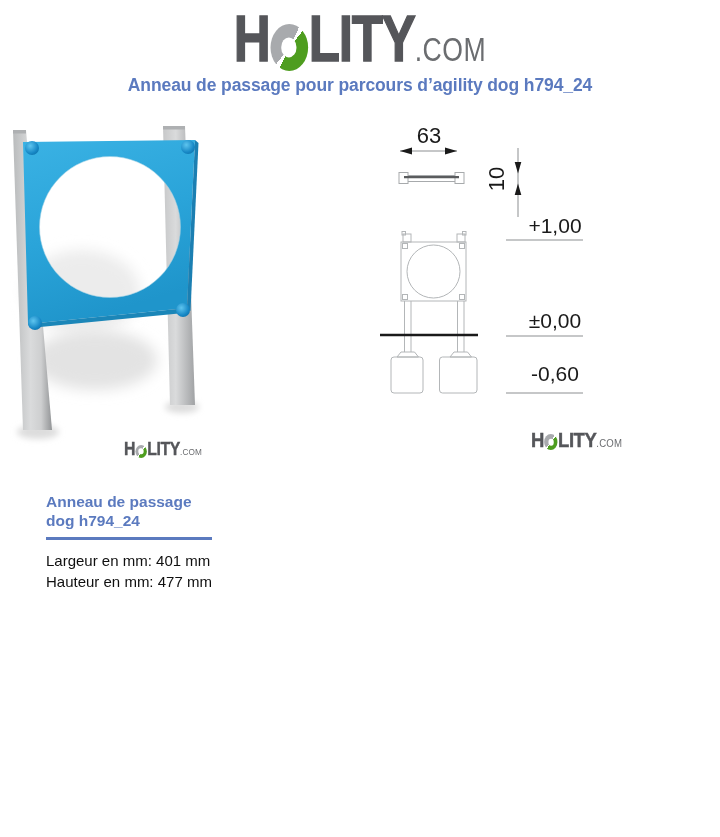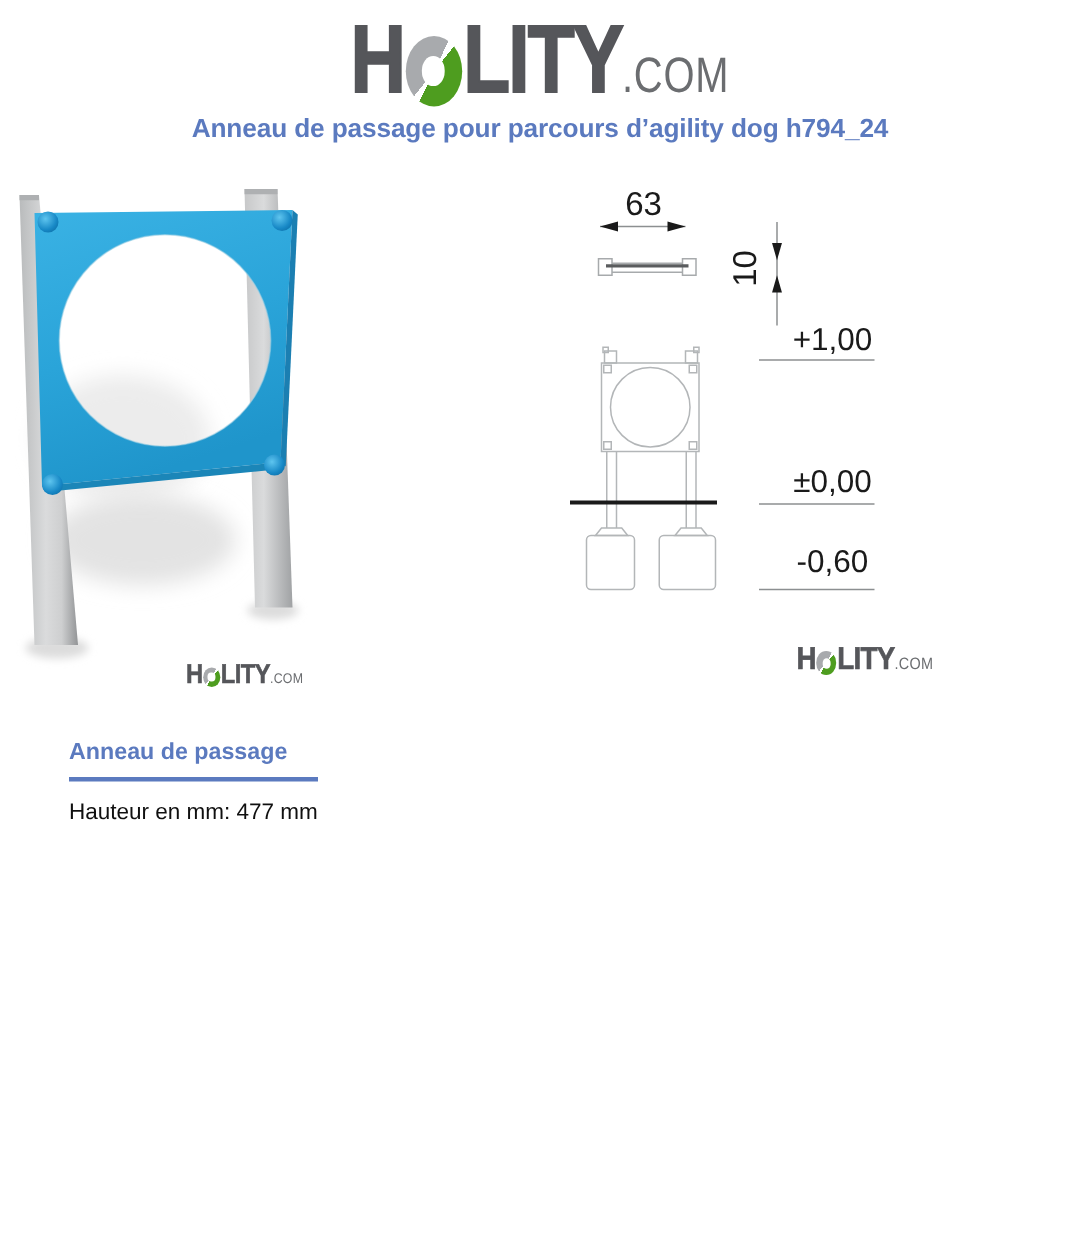--- a/index.html
+++ b/index.html
@@ -195,18 +195,20 @@
     <span class="lg-o">
       <span class="hole"></span>
     </span>
     <span class="lt">LITY</span>
     <span class="lcom">.COM</span>
 </div>
 
 <div class="details">
   <div class="detail-title">
     <div>Anneau de passage</div>
+    <div>dog h794_24</div>
   </div>
   <div class="detail-underline"></div>
   <div class="specs">
+    <div>Largeur en mm: 401 mm</div>
     <div>Hauteur en mm: 477 mm</div>
   </div>
 </div>
 
 </body></html>

